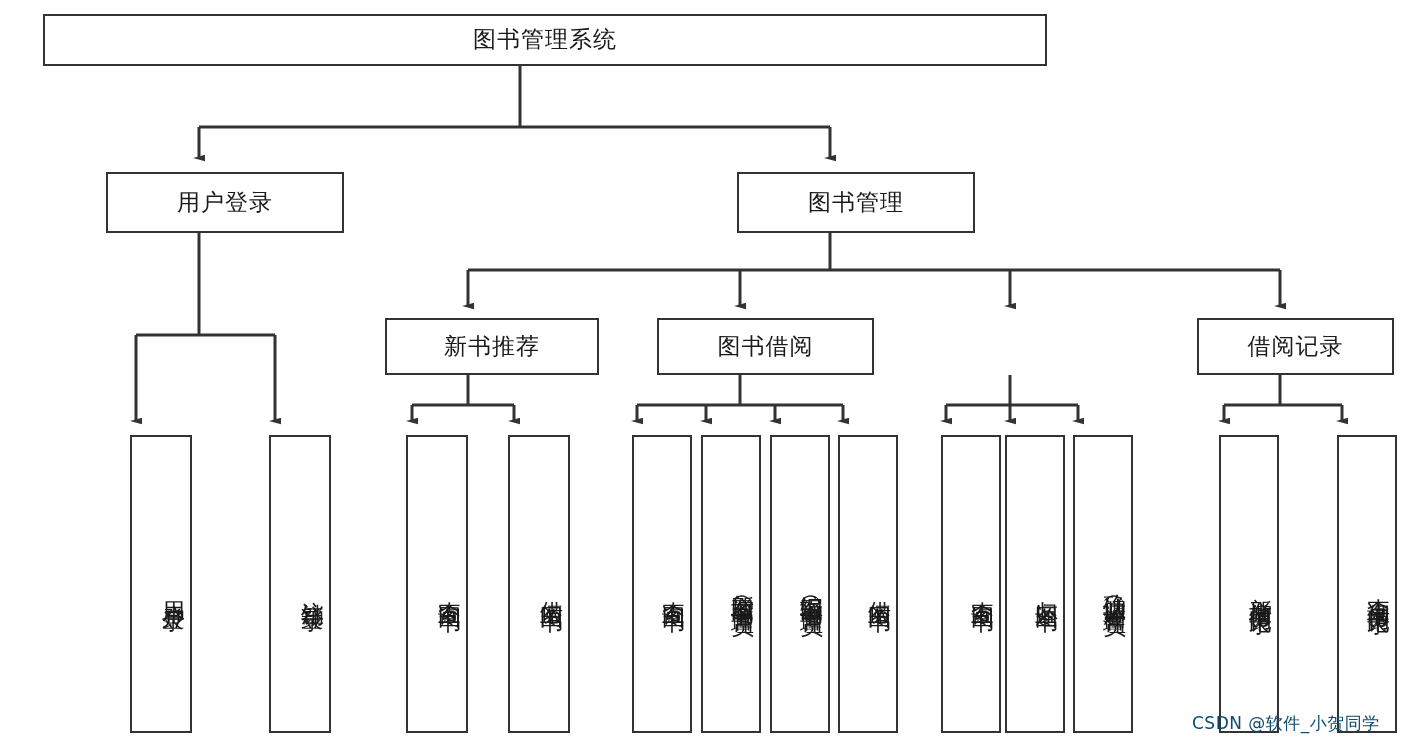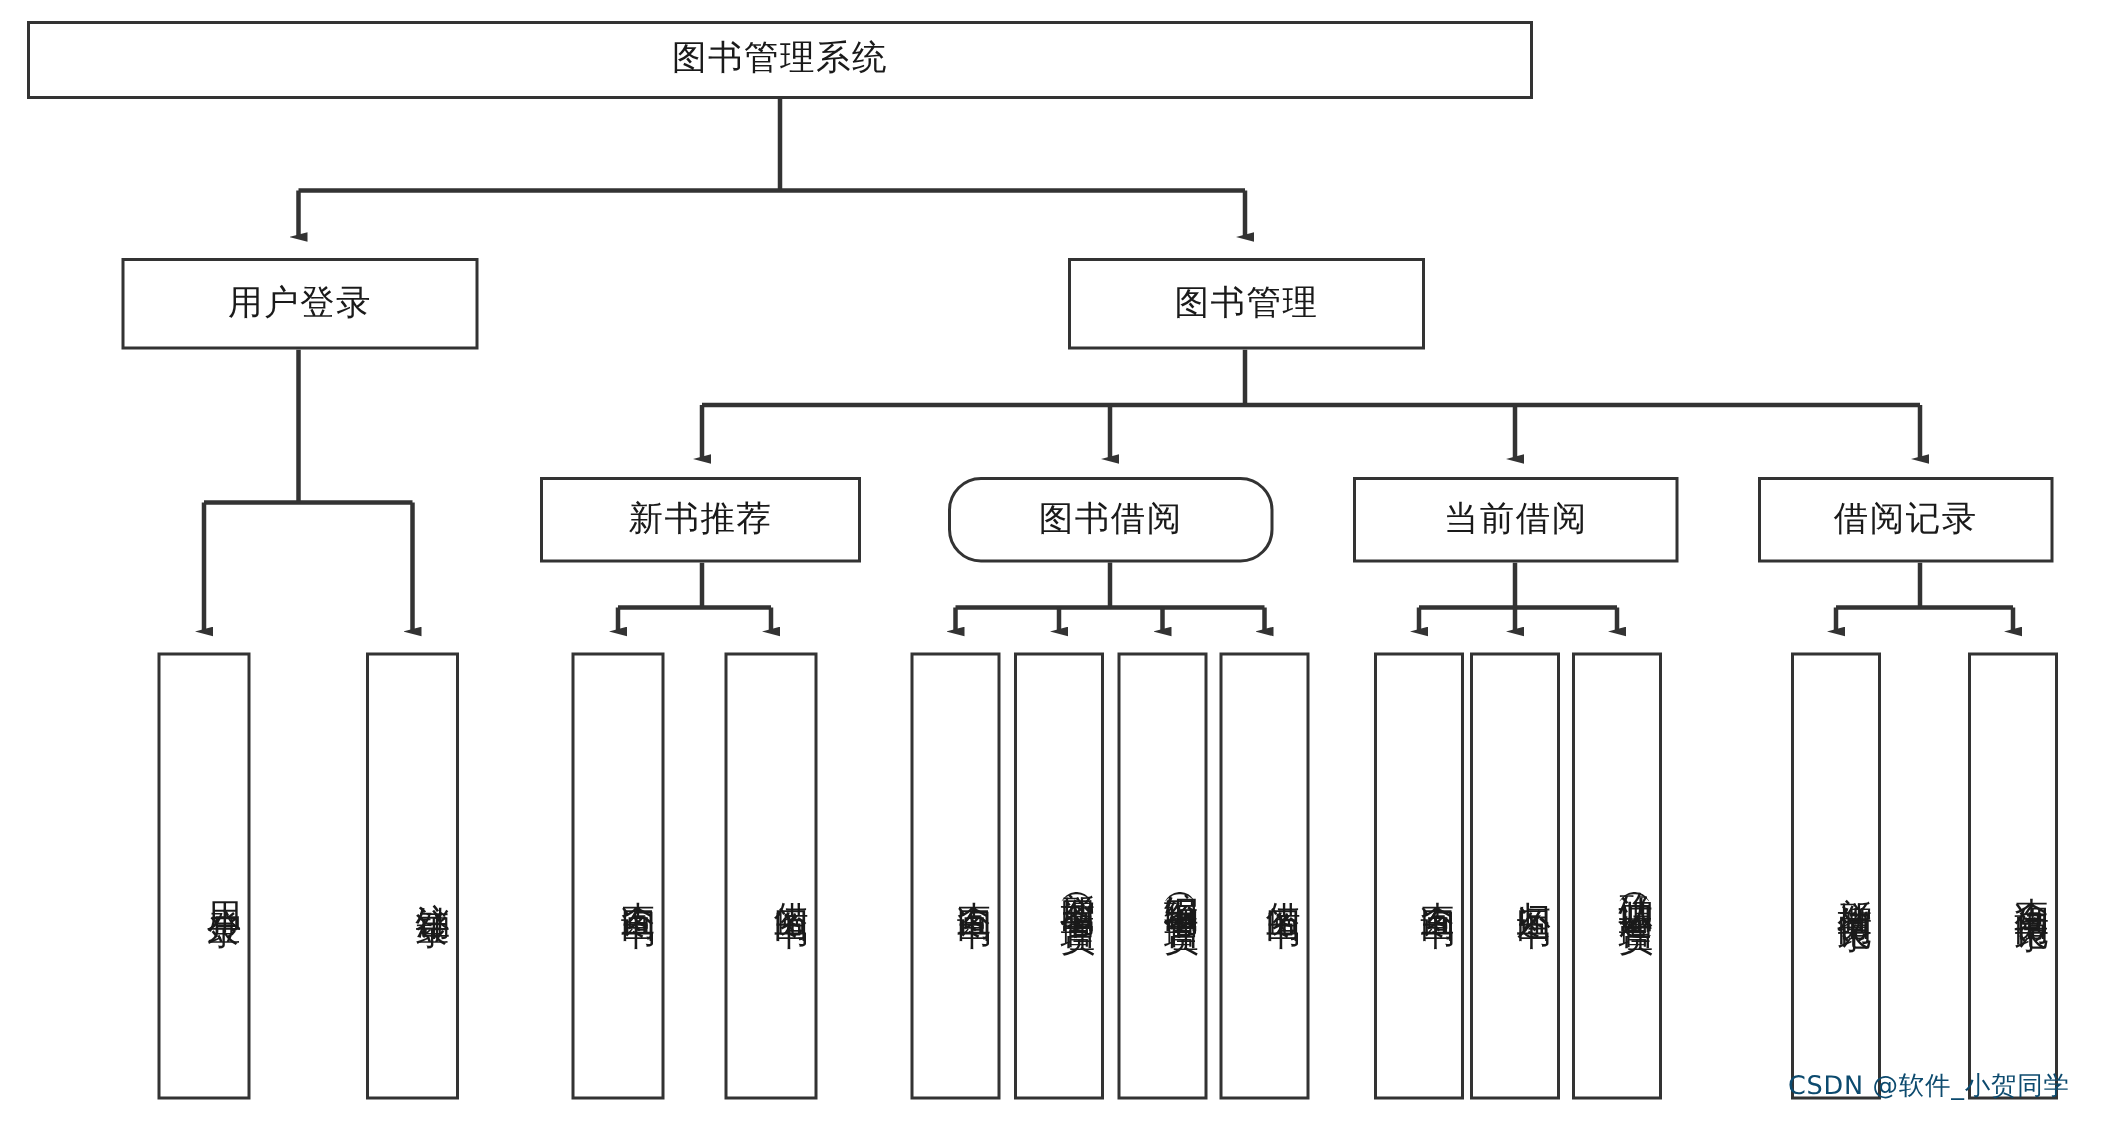--- a/index.html
+++ b/index.html
@@ -29,20 +29,21 @@
   .node {
     position: absolute;
     box-sizing: border-box;
     border: 2px solid #333333;
     background: #ffffff;
     display: flex;
     align-items: center;
     justify-content: center;
     color: #1a1a1a;
     z-index: 2;
+    margin-left: 25px;
   }
   .node.horiz {
     font-size: 23px;
     line-height: 1.2;
     letter-spacing: 1px;
     white-space: nowrap;
   }
   .node.vert {
     writing-mode: vertical-rl;
     text-orientation: upright;
@@ -130,25 +131,22 @@
   <div class="node horiz" style="left:81px; top:172px; width:238px; height:61px;">
     <span>用户登录</span>
   </div>
   <div class="node horiz" style="left:712px; top:172px; width:238px; height:61px;">
     <span>图书管理</span>
   </div>
 
   <div class="node horiz" style="left:360px; top:318px; width:214px; height:57px;">
     <span>新书推荐</span>
   </div>
-  <div class="node horiz" style="left:632px; top:318px; width:217px; height:57px;border-radius:22px;">
+  <div class="node horiz" style="left:632px; top:318px; width:217px; height:57px;">
     <span>图书借阅</span>
-  </div>
-  <div class="node horiz" style="left:902px; top:318px; width:217px; height:57px;">
-    <span>当前借阅</span>
   </div>
   <div class="node horiz" style="left:1172px; top:318px; width:197px; height:57px;">
     <span>借阅记录</span>
   </div>
 
   <div class="node vert" style="left:105px; top:435px; width:62px; height:298px;">
     <span class="vtext">用户登录</span>
   </div>
   <div class="node vert" style="left:244px; top:435px; width:62px; height:298px;">
     <span class="vtext">注销登录</span>

